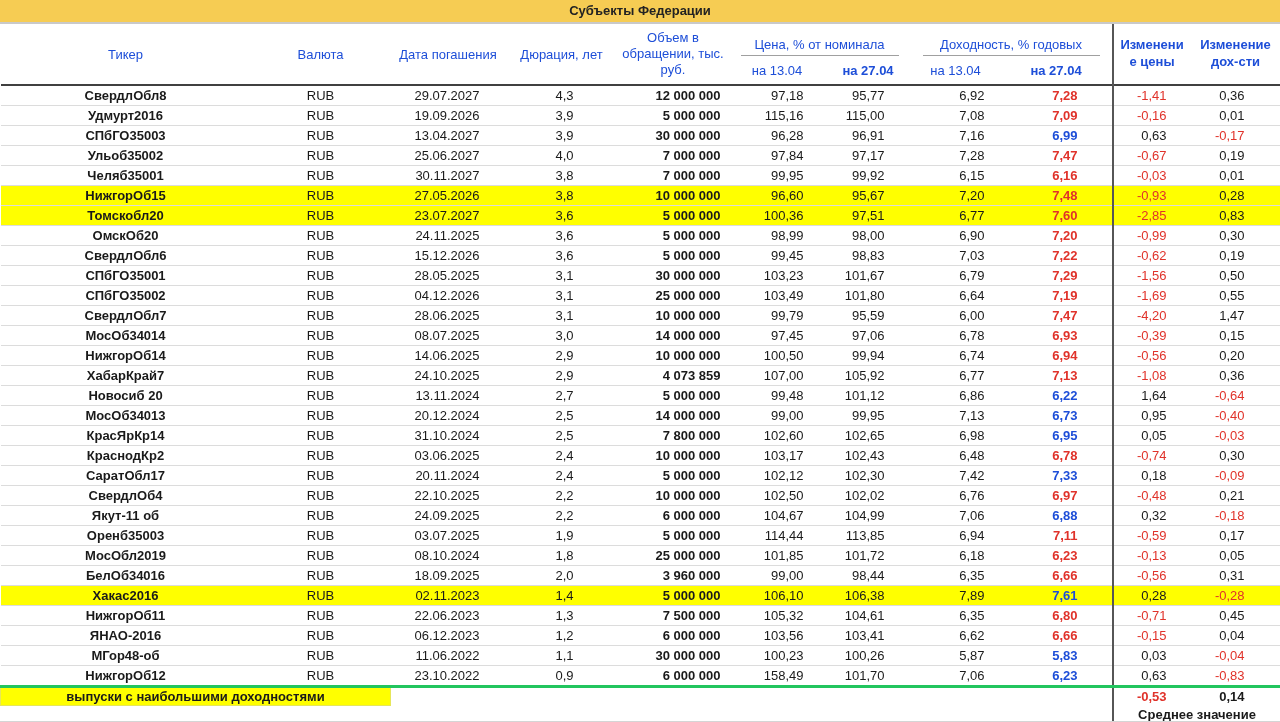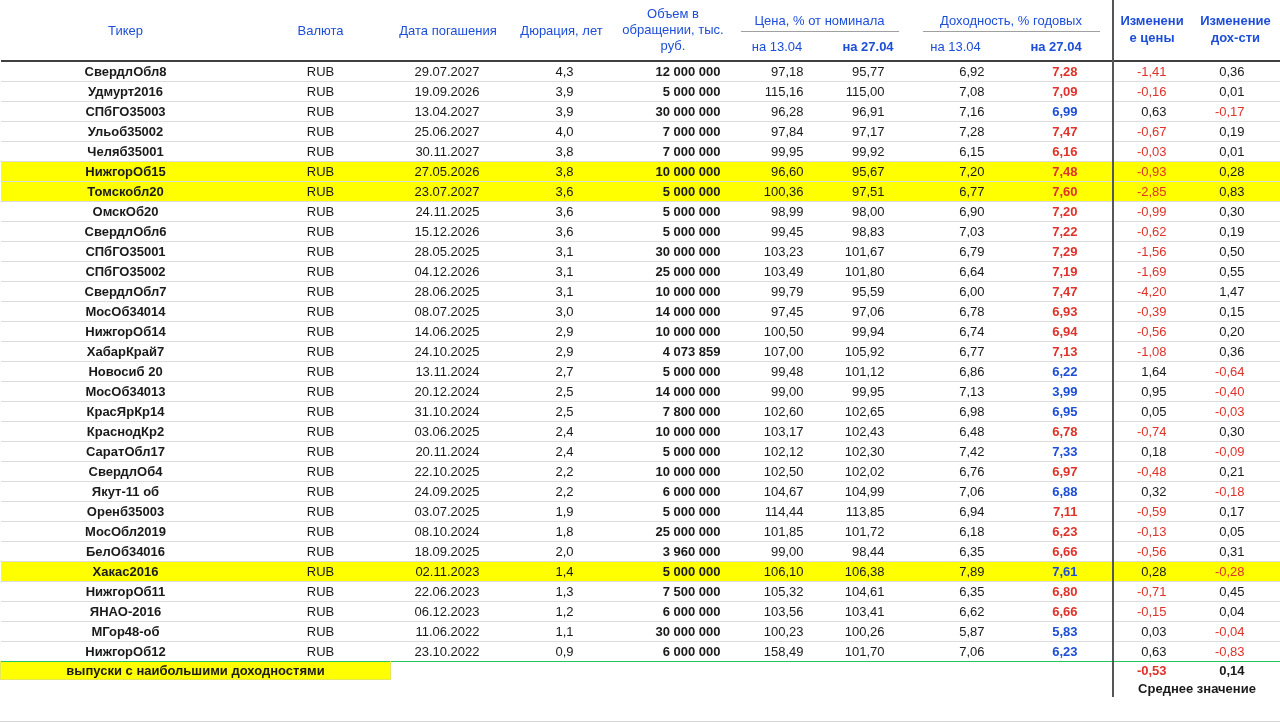--- a/index.html
+++ b/index.html
@@ -39,30 +39,31 @@
   td.c-vol{padding-right:8px;font-weight:bold;}
   td.c-p13{padding-right:22px;}
   td.c-p27{padding-right:26px;}
   td.c-y13{padding-right:16px;}
   td.c-y27{padding-right:34px;font-weight:bold;}
   td.c-chp{padding-right:24px;}
   td.c-chy{padding-right:36px;}
   .red{color:#e0322a;}
   .green{color:#1d4ed8;}
   tr.hl td{background:#ffff00;}
-  tr.frow td{height:17px;border-top:1px solid #22c55e;}
+  tr.frow td{height:17px;border-top:3px solid #22c55e;}
   td.note-cell{background:#ffff00;font-weight:bold;text-align:center;border:1px solid #e6e65a;}
   tr.frow2 td{height:17px;border-top:none;}
   td.avg-label{font-weight:bold;text-align:center;}
   td.avg-val{font-weight:bold;}
 </style>
 </head>
 <body>
 
 <div class="sheet">
+  <div class="titlebar">Субъекты Федерации</div>
 
   <table>
     <colgroup>
       <col class="c1">
         <col class="c2">
         <col class="c3">
         <col class="c4">
         <col class="c5">
       <col class="c6">
         <col class="c7">
@@ -305,21 +306,21 @@
         </tr>
         <tr>
           <td class="c-ticker">МосОб34013</td>
           <td class="ctr">RUB</td>
           <td class="r c-date">20.12.2024</td>
           <td class="r c-dur">2,5</td>
           <td class="r c-vol">14 000 000</td>
           <td class="r c-p13">99,00</td>
           <td class="r c-p27">99,95</td>
           <td class="r c-y13">7,13</td>
-          <td class="r c-y27 green">3,99</td>
+          <td class="r c-y27 green">6,73</td>
           <td class="r c-chp divL">0,95</td>
           <td class="r c-chy red">-0,40</td>
         </tr>
         <tr>
           <td class="c-ticker">КрасЯрКр14</td>
           <td class="ctr">RUB</td>
           <td class="r c-date">31.10.2024</td>
           <td class="r c-dur">2,5</td>
           <td class="r c-vol">7 800 000</td>
           <td class="r c-p13">102,60</td>

